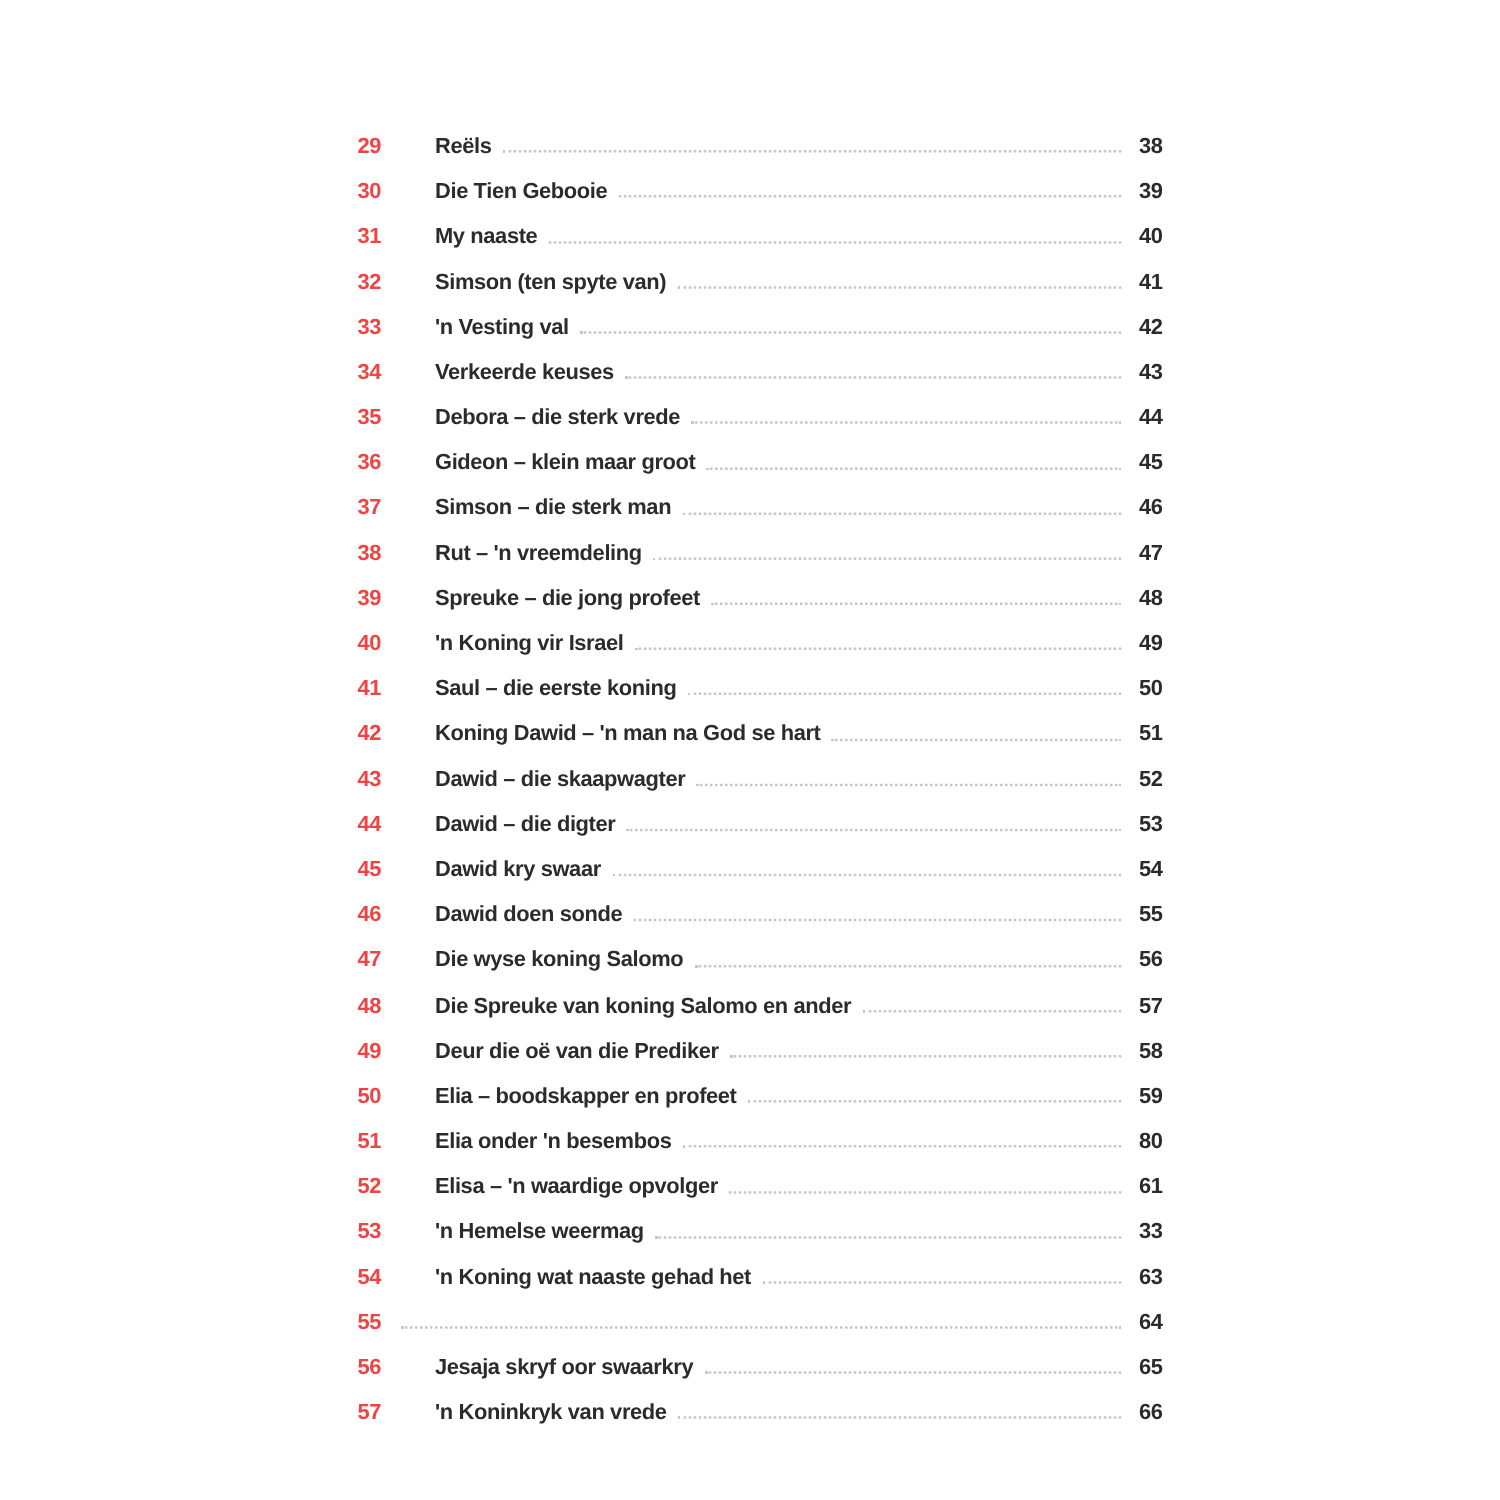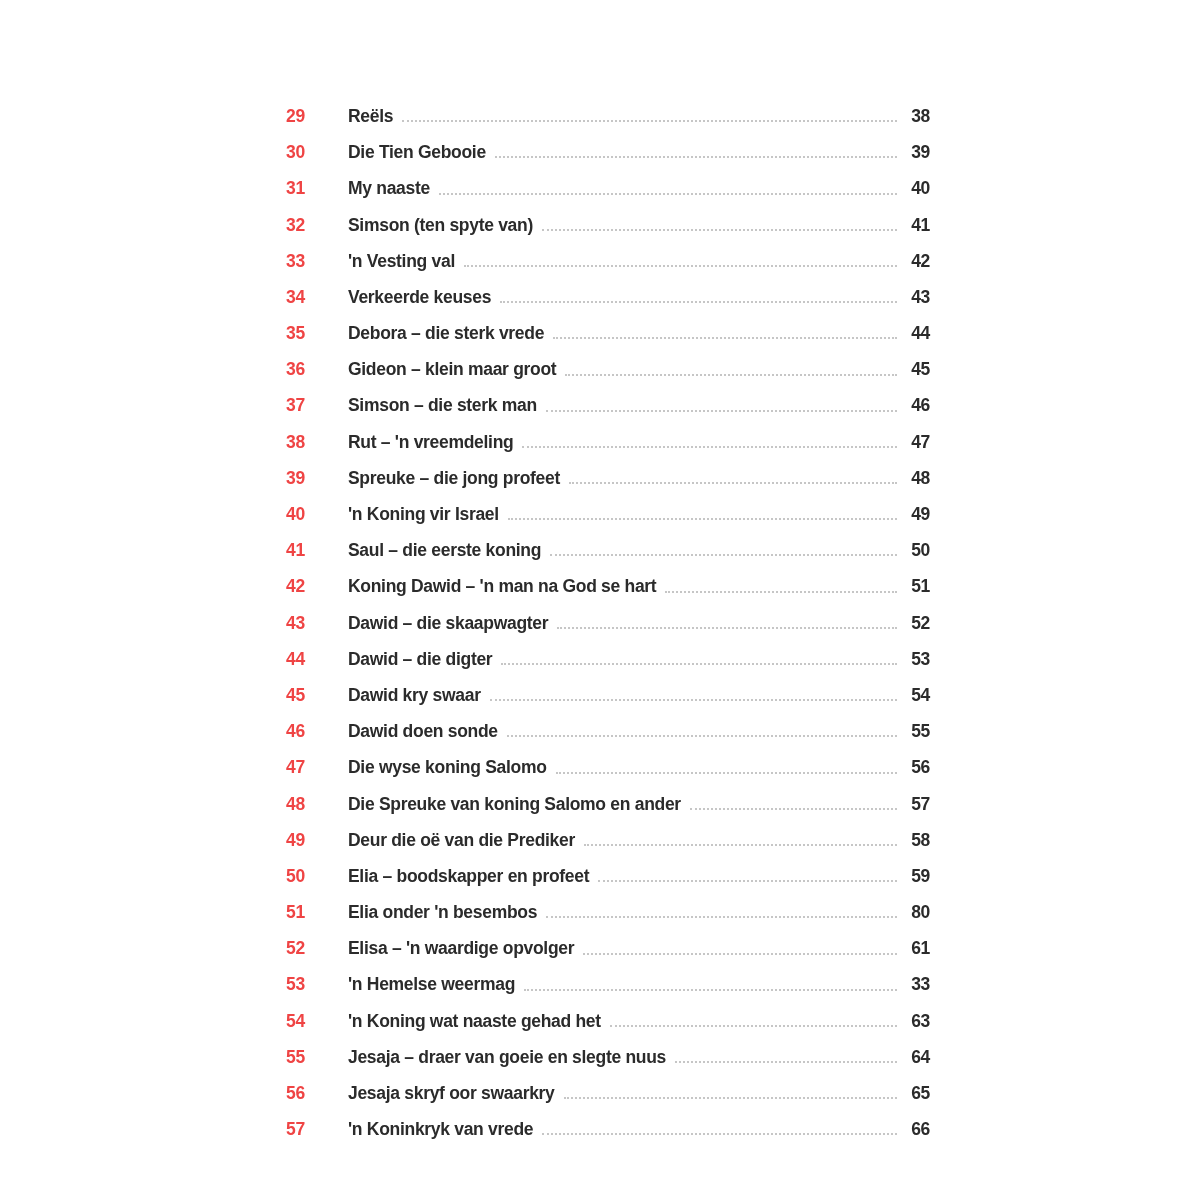--- a/index.html
+++ b/index.html
@@ -240,21 +240,20 @@
 
   <div class="row">
     <span class="num">54</span>
     <span class="title">'n Koning wat naaste gehad het</span>
     <span class="leader"></span>
     <span class="pageno">63</span>
   </div>
 
   <div class="row">
     <span class="num">55</span>
-    <span class="title">Jesaja – draer van goeie en slegte nuus</span>
     <span class="leader"></span>
     <span class="pageno">64</span>
   </div>
 
   <div class="row">
     <span class="num">56</span>
     <span class="title">Jesaja skryf oor swaarkry</span>
     <span class="leader"></span>
     <span class="pageno">65</span>
   </div>

